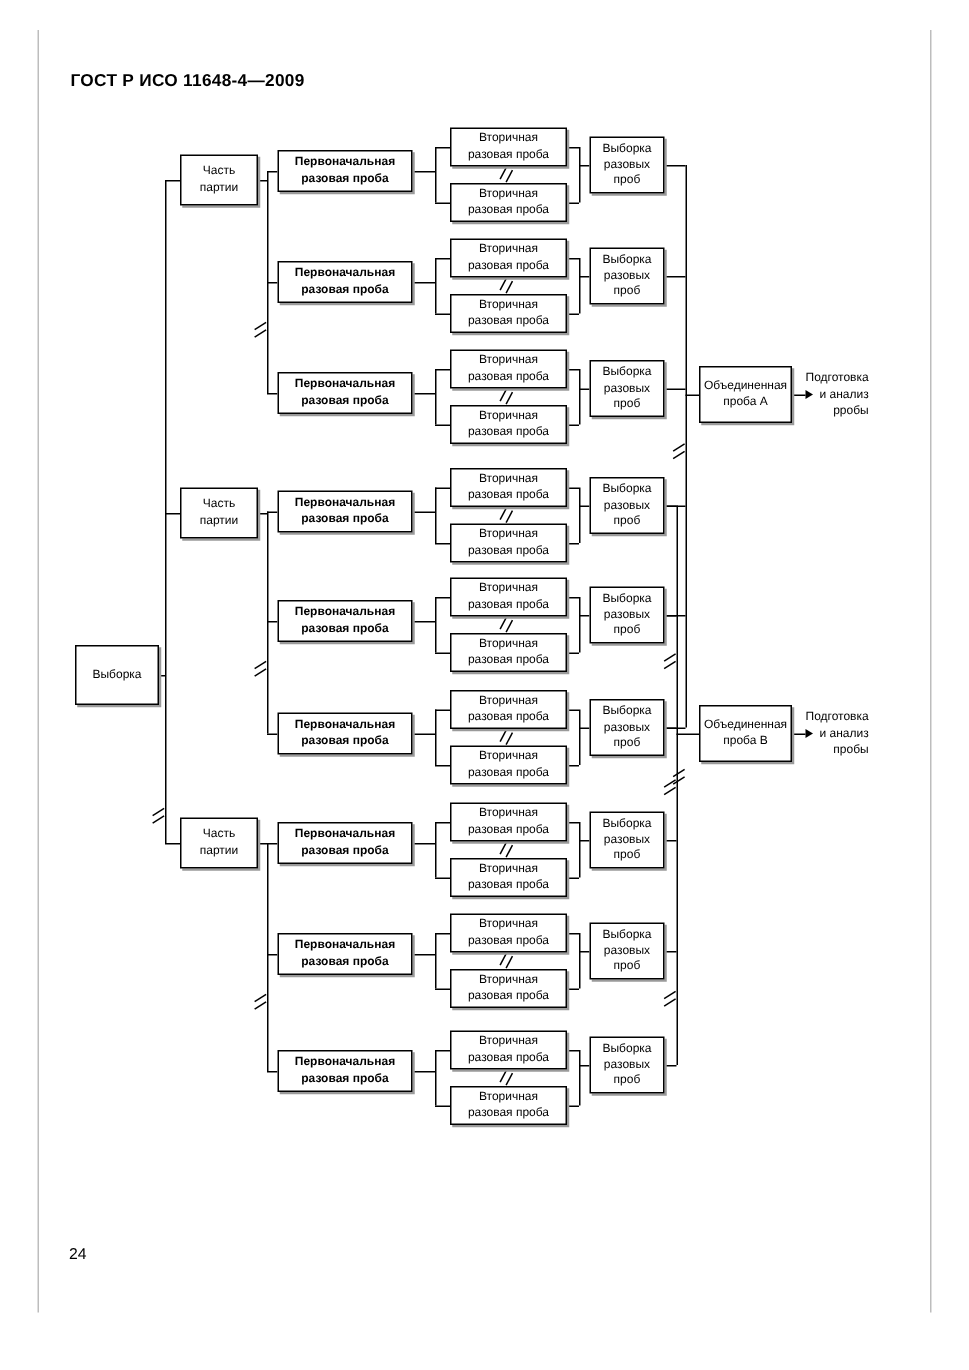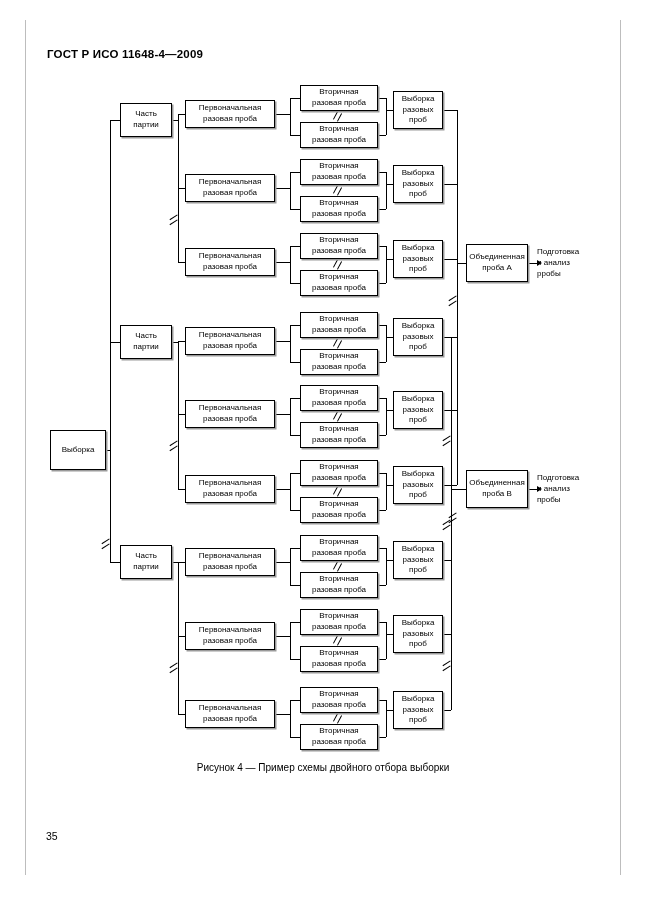--- a/index.html
+++ b/index.html
@@ -64,30 +64,30 @@
     justify-content:center;
     text-align:center;
     font-size:7.6px;
     line-height:1.32;
     padding:1px 2px;
     white-space:pre-line;
     z-index:3;
   }
   .box.b-lot{font-size:8px;}
   .box.b-part{font-size:8px;}
-  .box.b-primary{font-size:8px;}
+  .box.b-primary{font-size:8px;font-weight:bold;}
   .box.b-secondary{font-size:8px;}
   .box.b-sample{font-size:8px;}
   .box.b-composite{font-size:8px;}
 
   .plain-label{
     position:absolute;
     font-size:8px;
     line-height:1.35;
-    text-align:left;
+    text-align:right;
     white-space:pre-line;
     z-index:3;
   }
 
   .ln{
     position:absolute;
     background:#000;
     z-index:1;
   }
   .ln.h{height:1px;}
@@ -419,16 +419,15 @@
       <div class="ln h" style="left: 528px; top: 489px; width: 9px;"></div>
       <div class="arrow" style="left: 537px; top: 486px;"></div>
       <div class="plain-label" style="left: 537px; top: 247px;">Подготовка
 и анализ
 pробы</div>
       <div class="plain-label" style="left: 537px; top: 473px;">Подготовка
 и анализ
 пробы</div>
     </div>
 
-  <div class="fig-caption">Рисунок 4 — Пример схемы двойного отбора выборки</div>
-
-  <div class="page-number">35</div>
+
+  <div class="page-number">24</div>
 </div>
 
 </body></html>

